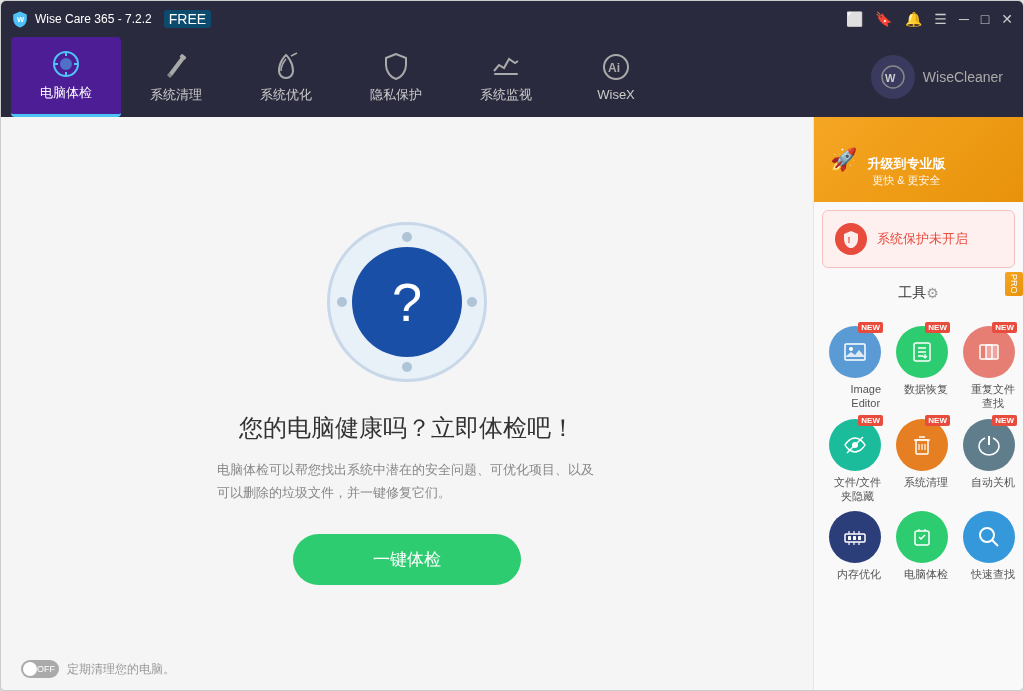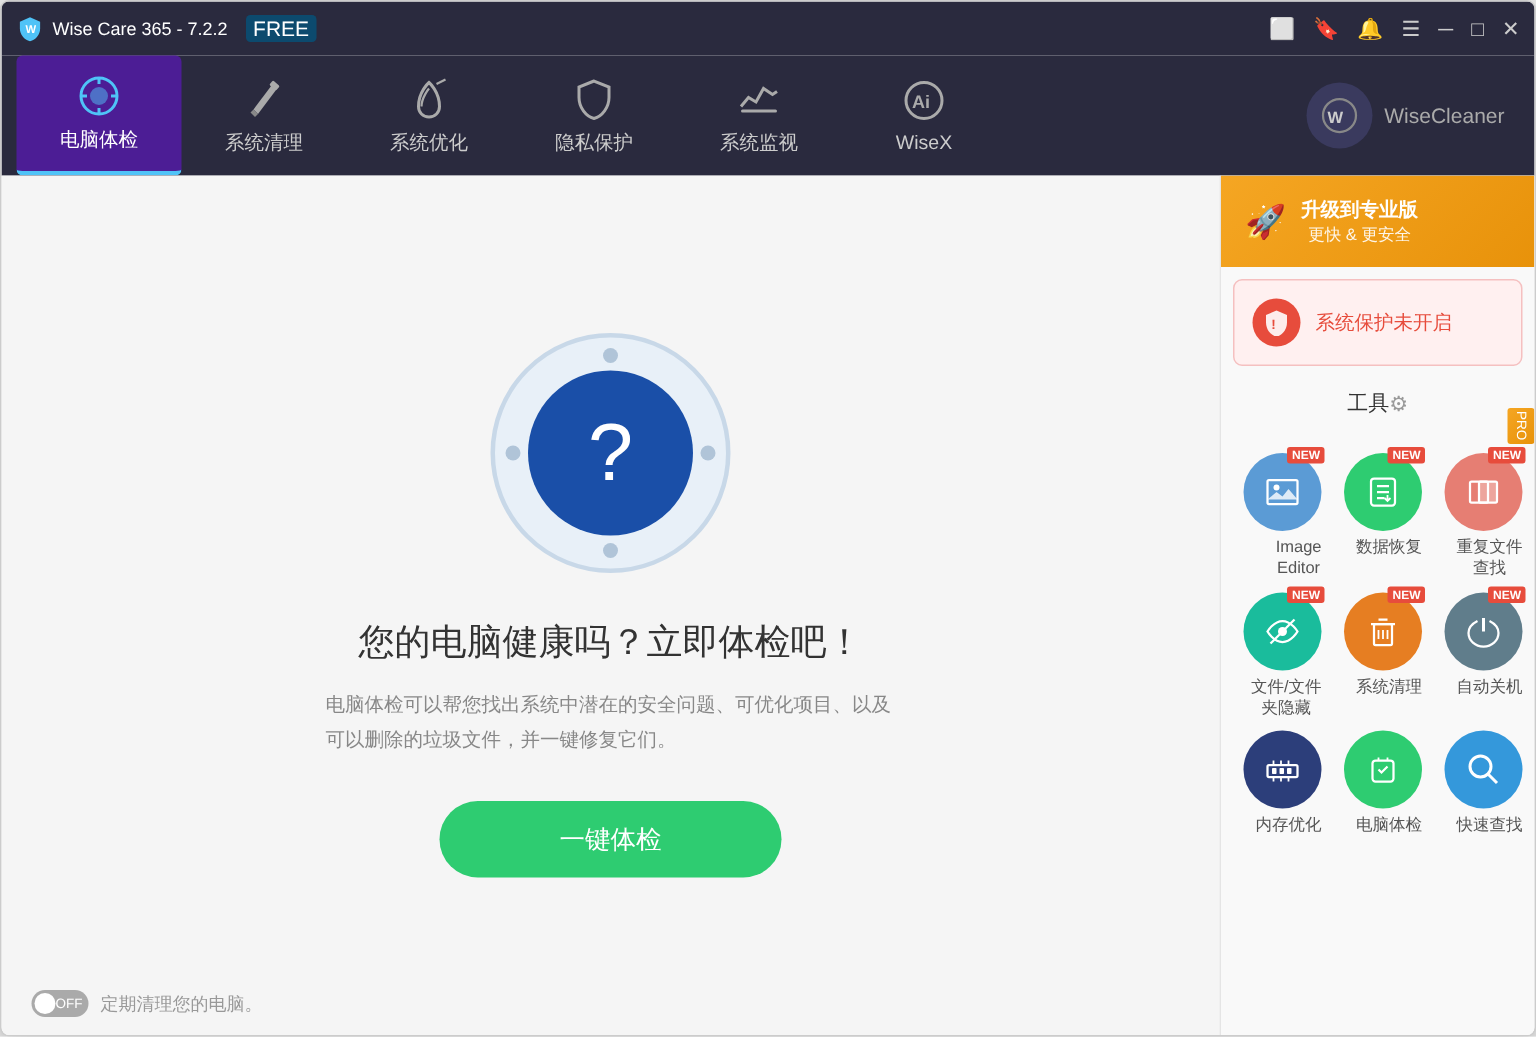--- a/index.html
+++ b/index.html
@@ -283,20 +283,21 @@
       gap: 10px;
       cursor: pointer;
       flex-shrink: 0;
     }
     .upgrade-icon {
       font-size: 22px;
     }
     .upgrade-text .upgrade-title {
       font-size: 13px;
       font-weight: bold;
+      margin-top: 24px;
     }
     .upgrade-text .upgrade-sub {
       font-size: 11px;
       opacity: 0.9;
       text-align: center;
     }
     .pro-badge {
       position: absolute;
       right: 0;
       top: 155px;

